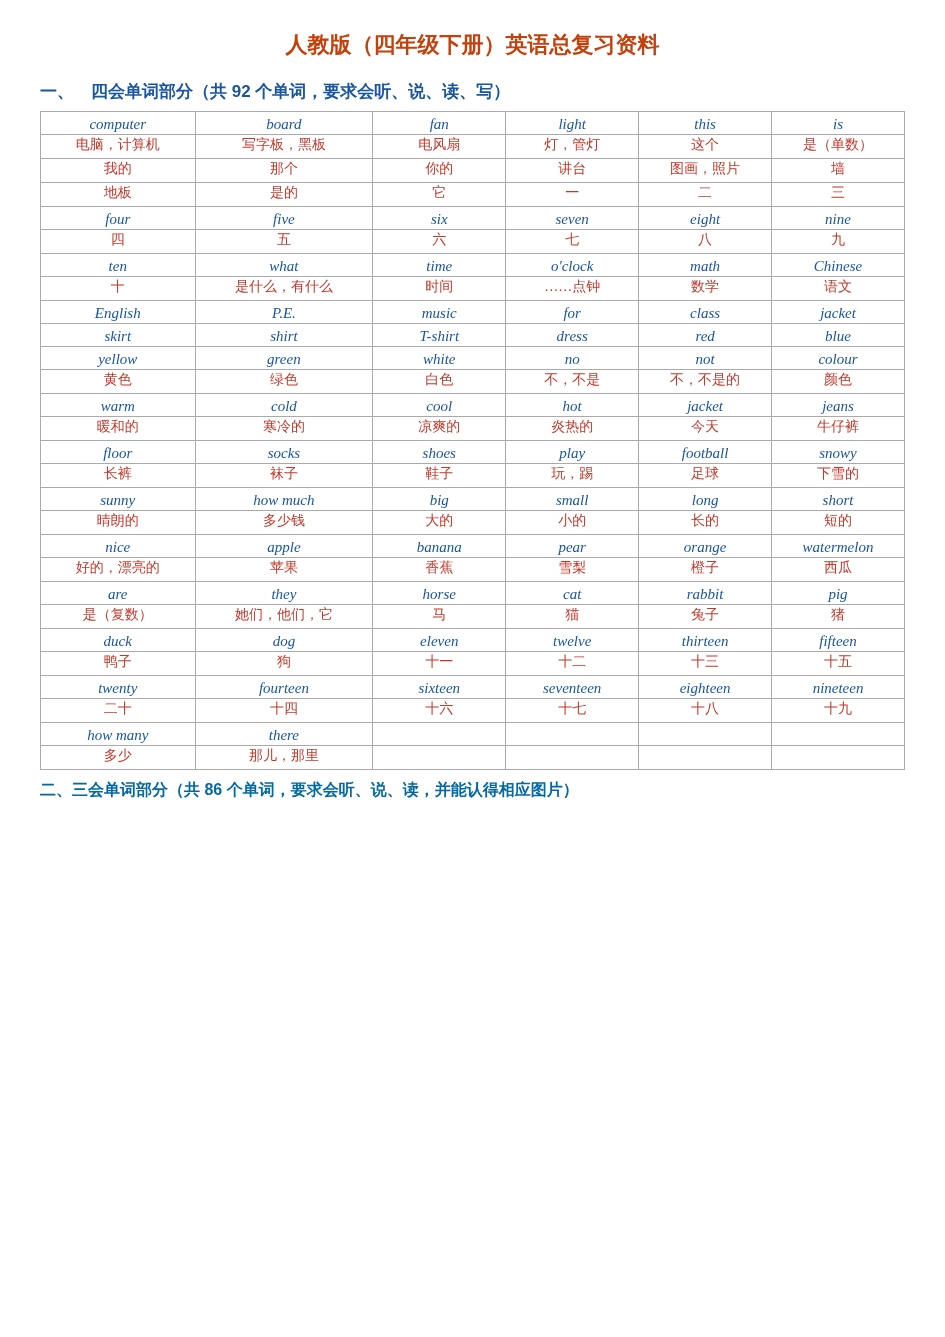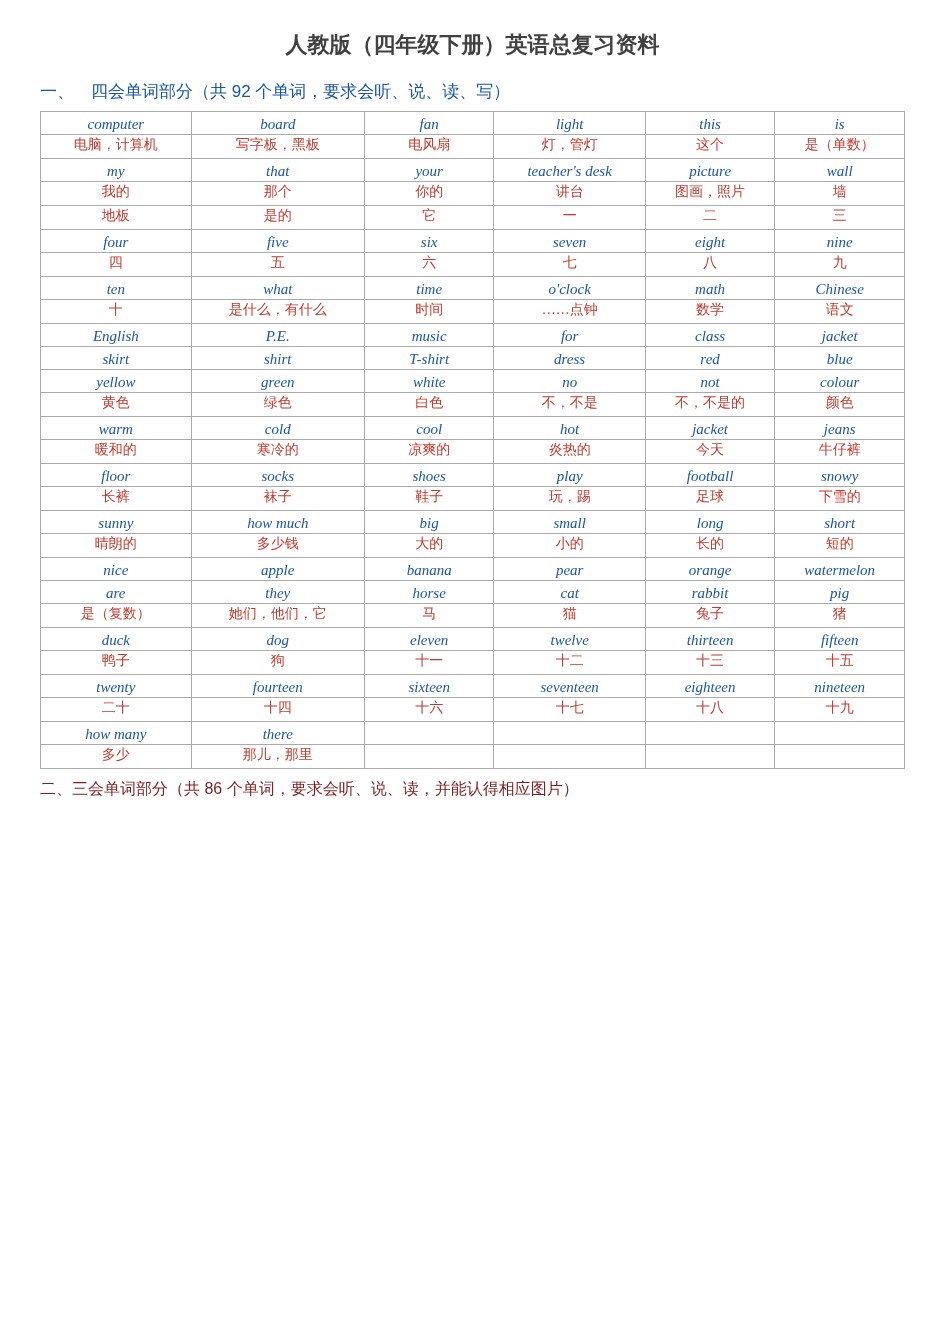--- a/index.html
+++ b/index.html
@@ -11,27 +11,27 @@
       background: #fff;
       font-family: "SimSun", "宋体", serif;
       padding: 30px 40px;
       max-width: 945px;
       margin: 0 auto;
     }
     .page-title {
       text-align: center;
       font-size: 22px;
       font-weight: bold;
-      color: #404040;
+      color: #c2410c;
       margin-bottom: 20px;
       font-family: "SimHei", "黑体", sans-serif;
     }
     .section-title {
       font-size: 17px;
-      font-weight: normal;
+      font-weight: bold;
       color: #1a56a0;
       margin-bottom: 8px;
       font-family: "SimHei", "黑体", sans-serif;
     }
     .vocab-table {
       width: 100%;
       border-collapse: collapse;
     }
     .vocab-table td {
       border: 1px solid #aaa;
@@ -47,22 +47,22 @@
       padding: 4px 4px 1px 4px;
     }
     .chinese-row td {
       color: #c0392b;
       font-size: 14px;
       font-family: "SimSun", "宋体", serif;
       padding: 1px 4px 4px 4px;
     }
     .section2-title {
       font-size: 16px;
-      font-weight: normal;
-      color: #7f1d1d;
+      font-weight: bold;
+      color: #0369a1;
       margin-top: 10px;
       font-family: "SimHei", "黑体", sans-serif;
     }
   </style>
 </head>
 <body>
 
 <div class="page-title">人教版（四年级下册）英语总复习资料</div>
 
 <div class="section-title">一、　四会单词部分（共 92 个单词，要求会听、说、读、写）</div>
@@ -78,28 +78,20 @@
         <td>is</td>
       </tr>
       <tr class="chinese-row">
         <td>电脑，计算机</td>
         <td>写字板，黑板</td>
         <td>电风扇</td>
         <td>灯，管灯</td>
         <td>这个</td>
         <td>是（单数）</td>
       </tr>
-      <tr class="english-row">
-        <td>my</td>
-        <td>that</td>
-        <td>your</td>
-        <td>teacher's desk</td>
-        <td>picture</td>
-        <td>wall</td>
-      </tr>
       <tr class="chinese-row">
         <td>我的</td>
         <td>那个</td>
         <td>你的</td>
         <td>讲台</td>
         <td>图画，照片</td>
         <td>墙</td>
       </tr>
       <tr class="chinese-row">
         <td>地板</td>
@@ -222,20 +214,28 @@
         <td>短的</td>
       </tr>
       <tr class="english-row">
         <td>nice</td>
         <td>apple</td>
         <td>banana</td>
         <td>pear</td>
         <td>orange</td>
         <td>watermelon</td>
       </tr>
+      <tr class="chinese-row">
+        <td>好的，漂亮的</td>
+        <td>苹果</td>
+        <td>香蕉</td>
+        <td>雪梨</td>
+        <td>橙子</td>
+        <td>西瓜</td>
+      </tr>
       <tr class="english-row">
         <td>are</td>
         <td>they</td>
         <td>horse</td>
         <td>cat</td>
         <td>rabbit</td>
         <td>pig</td>
       </tr>
       <tr class="chinese-row">
         <td>是（复数）</td>

